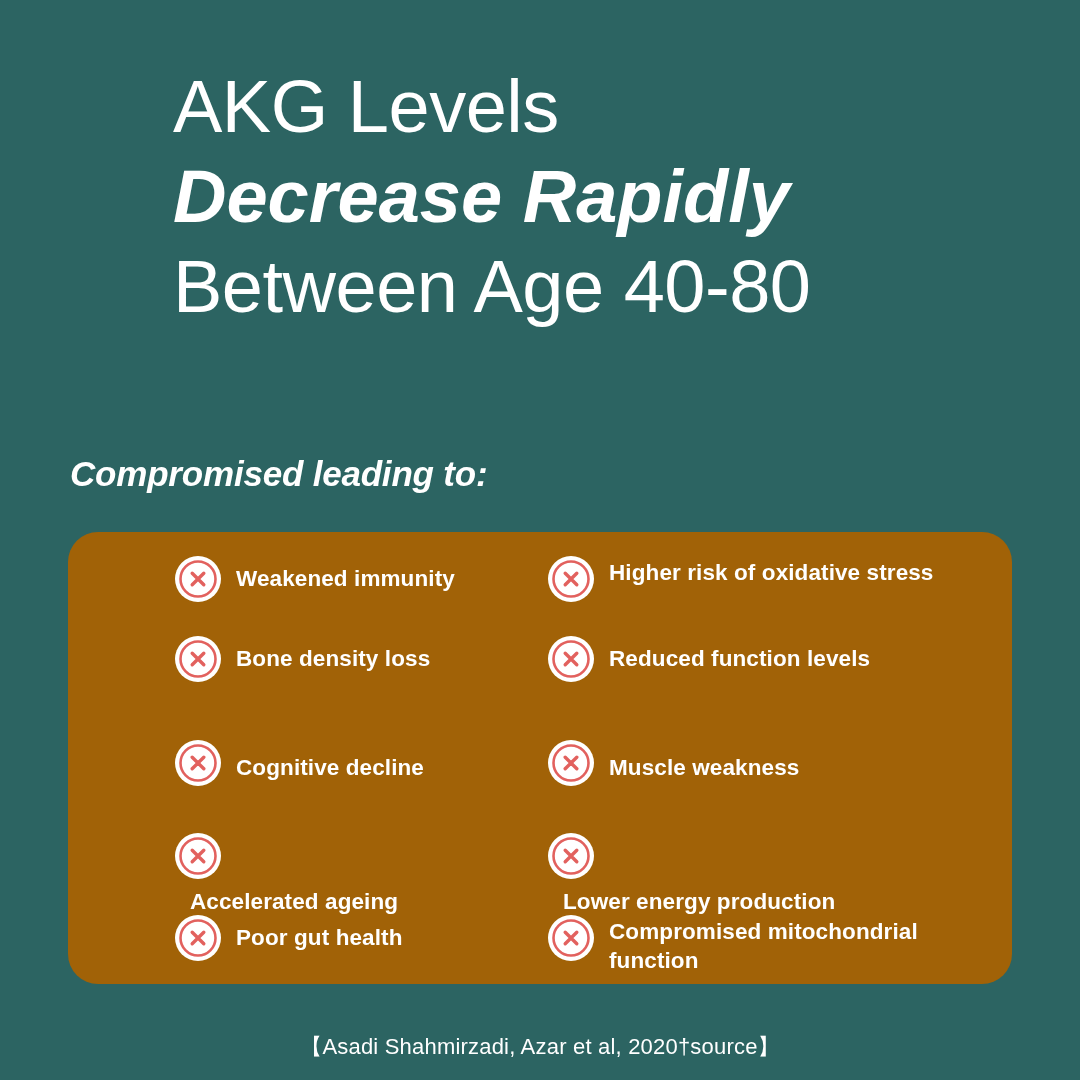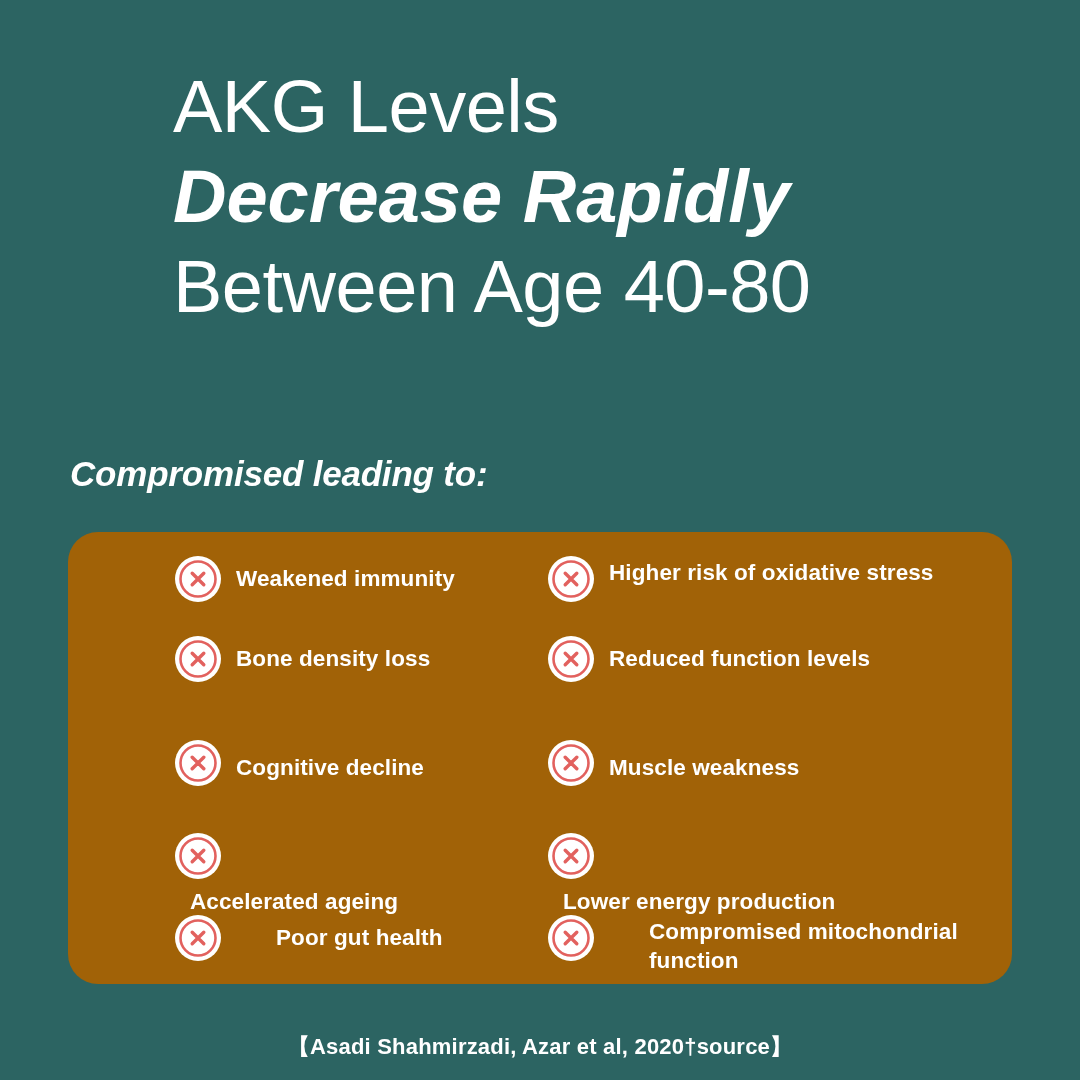--- a/index.html
+++ b/index.html
@@ -84,21 +84,21 @@
   .row {
     position: absolute;
     display: flex;
     align-items: flex-start;
     width: 100%;
   }
   .row.r0 { top: 24px; }
   .row.r1 { top: 104px; }
   .row.r2 { top: 208px; align-items: center; }
   .row.r3 { top: 301px; flex-direction: column; }
-  .row.r4 { top: 383px; gap: 40px; }
+  .row.r4 { top: 383px; }
 
   
   .row .icon-wrap {
     flex: 0 0 auto;
     width: 46px;
     height: 46px;
     margin-top: 0px;
   }
   .cross-icon {
     display: block;
@@ -123,21 +123,21 @@
 
   
   .footer {
     position: absolute;
     left: 0;
     top: 1032px;
     width: 1080px;
     text-align: center;
     color: #ffffff;
     font-size: 22px;
-    font-weight: 700;
+    font-weight: 400;
     letter-spacing: 0.2px;
   }
 </style>
 </head>
 <body>
 
 <div class="title-block">
   <div class="title-line regular">AKG Levels</div>
   <div class="title-line emph">Decrease Rapidly</div>
   <div class="title-line regular">Between Age 40-80</div>

